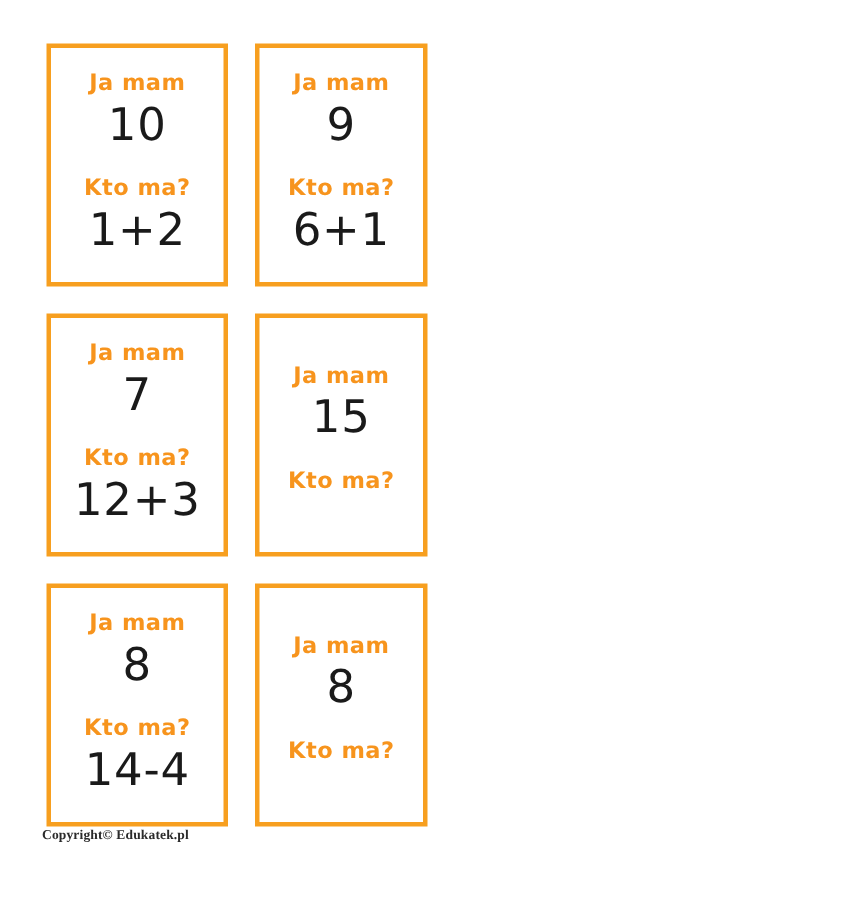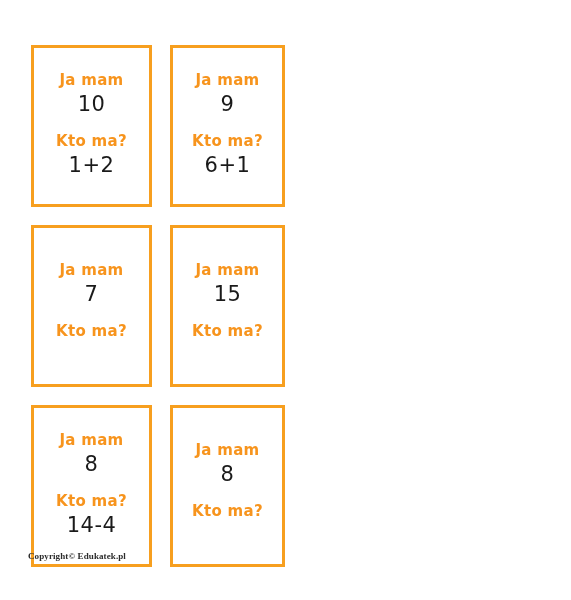--- a/index.html
+++ b/index.html
@@ -20,21 +20,21 @@
     left: 0;
     top: 0;
     width: 571px;
     height: 600px;
     background: #ffffff;
   }
 
   .card-grid {
     position: absolute;
     left: 31px;
-    top: 45px;
+    top: 29px;
     width: 300px;
     display: grid;
     grid-template-columns: 121px 115px;
     column-gap: 56px;
     row-gap: 10px;
     gap: 18px;
   }
 
   .card {
     box-sizing: border-box;
@@ -61,21 +61,21 @@
     font-weight: 700;
     font-size: 15px;
     letter-spacing: 0.3px;
     margin-bottom: 6px;
   }
 
   .value {
     color: #1a1a1a;
     font-family: "DejaVu Sans", sans-serif;
     font-weight: 400;
-    font-size: 21px;
+    font-size: 30px;
     letter-spacing: 0.5px;
   }
 
   .gap {
     height: 19px;
   }
 
   .footer {
     position: absolute;
     left: 28px;
@@ -109,20 +109,21 @@
       <span class="gap"></span>
       <span class="card-line label">Kto ma?</span>
       <span class="card-line value">6+1</span>
     </div>
 
     <div class="card">
       <span class="card-line label">Ja mam</span>
       <span class="card-line value">7</span>
       <span class="gap"></span>
       <span class="card-line label">Kto ma?</span>
+      <span class="card-line value">12+3</span>
     </div>
 
     <div class="card">
       <span class="card-line label">Ja mam</span>
       <span class="card-line value">15</span>
       <span class="gap"></span>
       <span class="card-line label">Kto ma?</span>
     </div>
 
     <div class="card">

